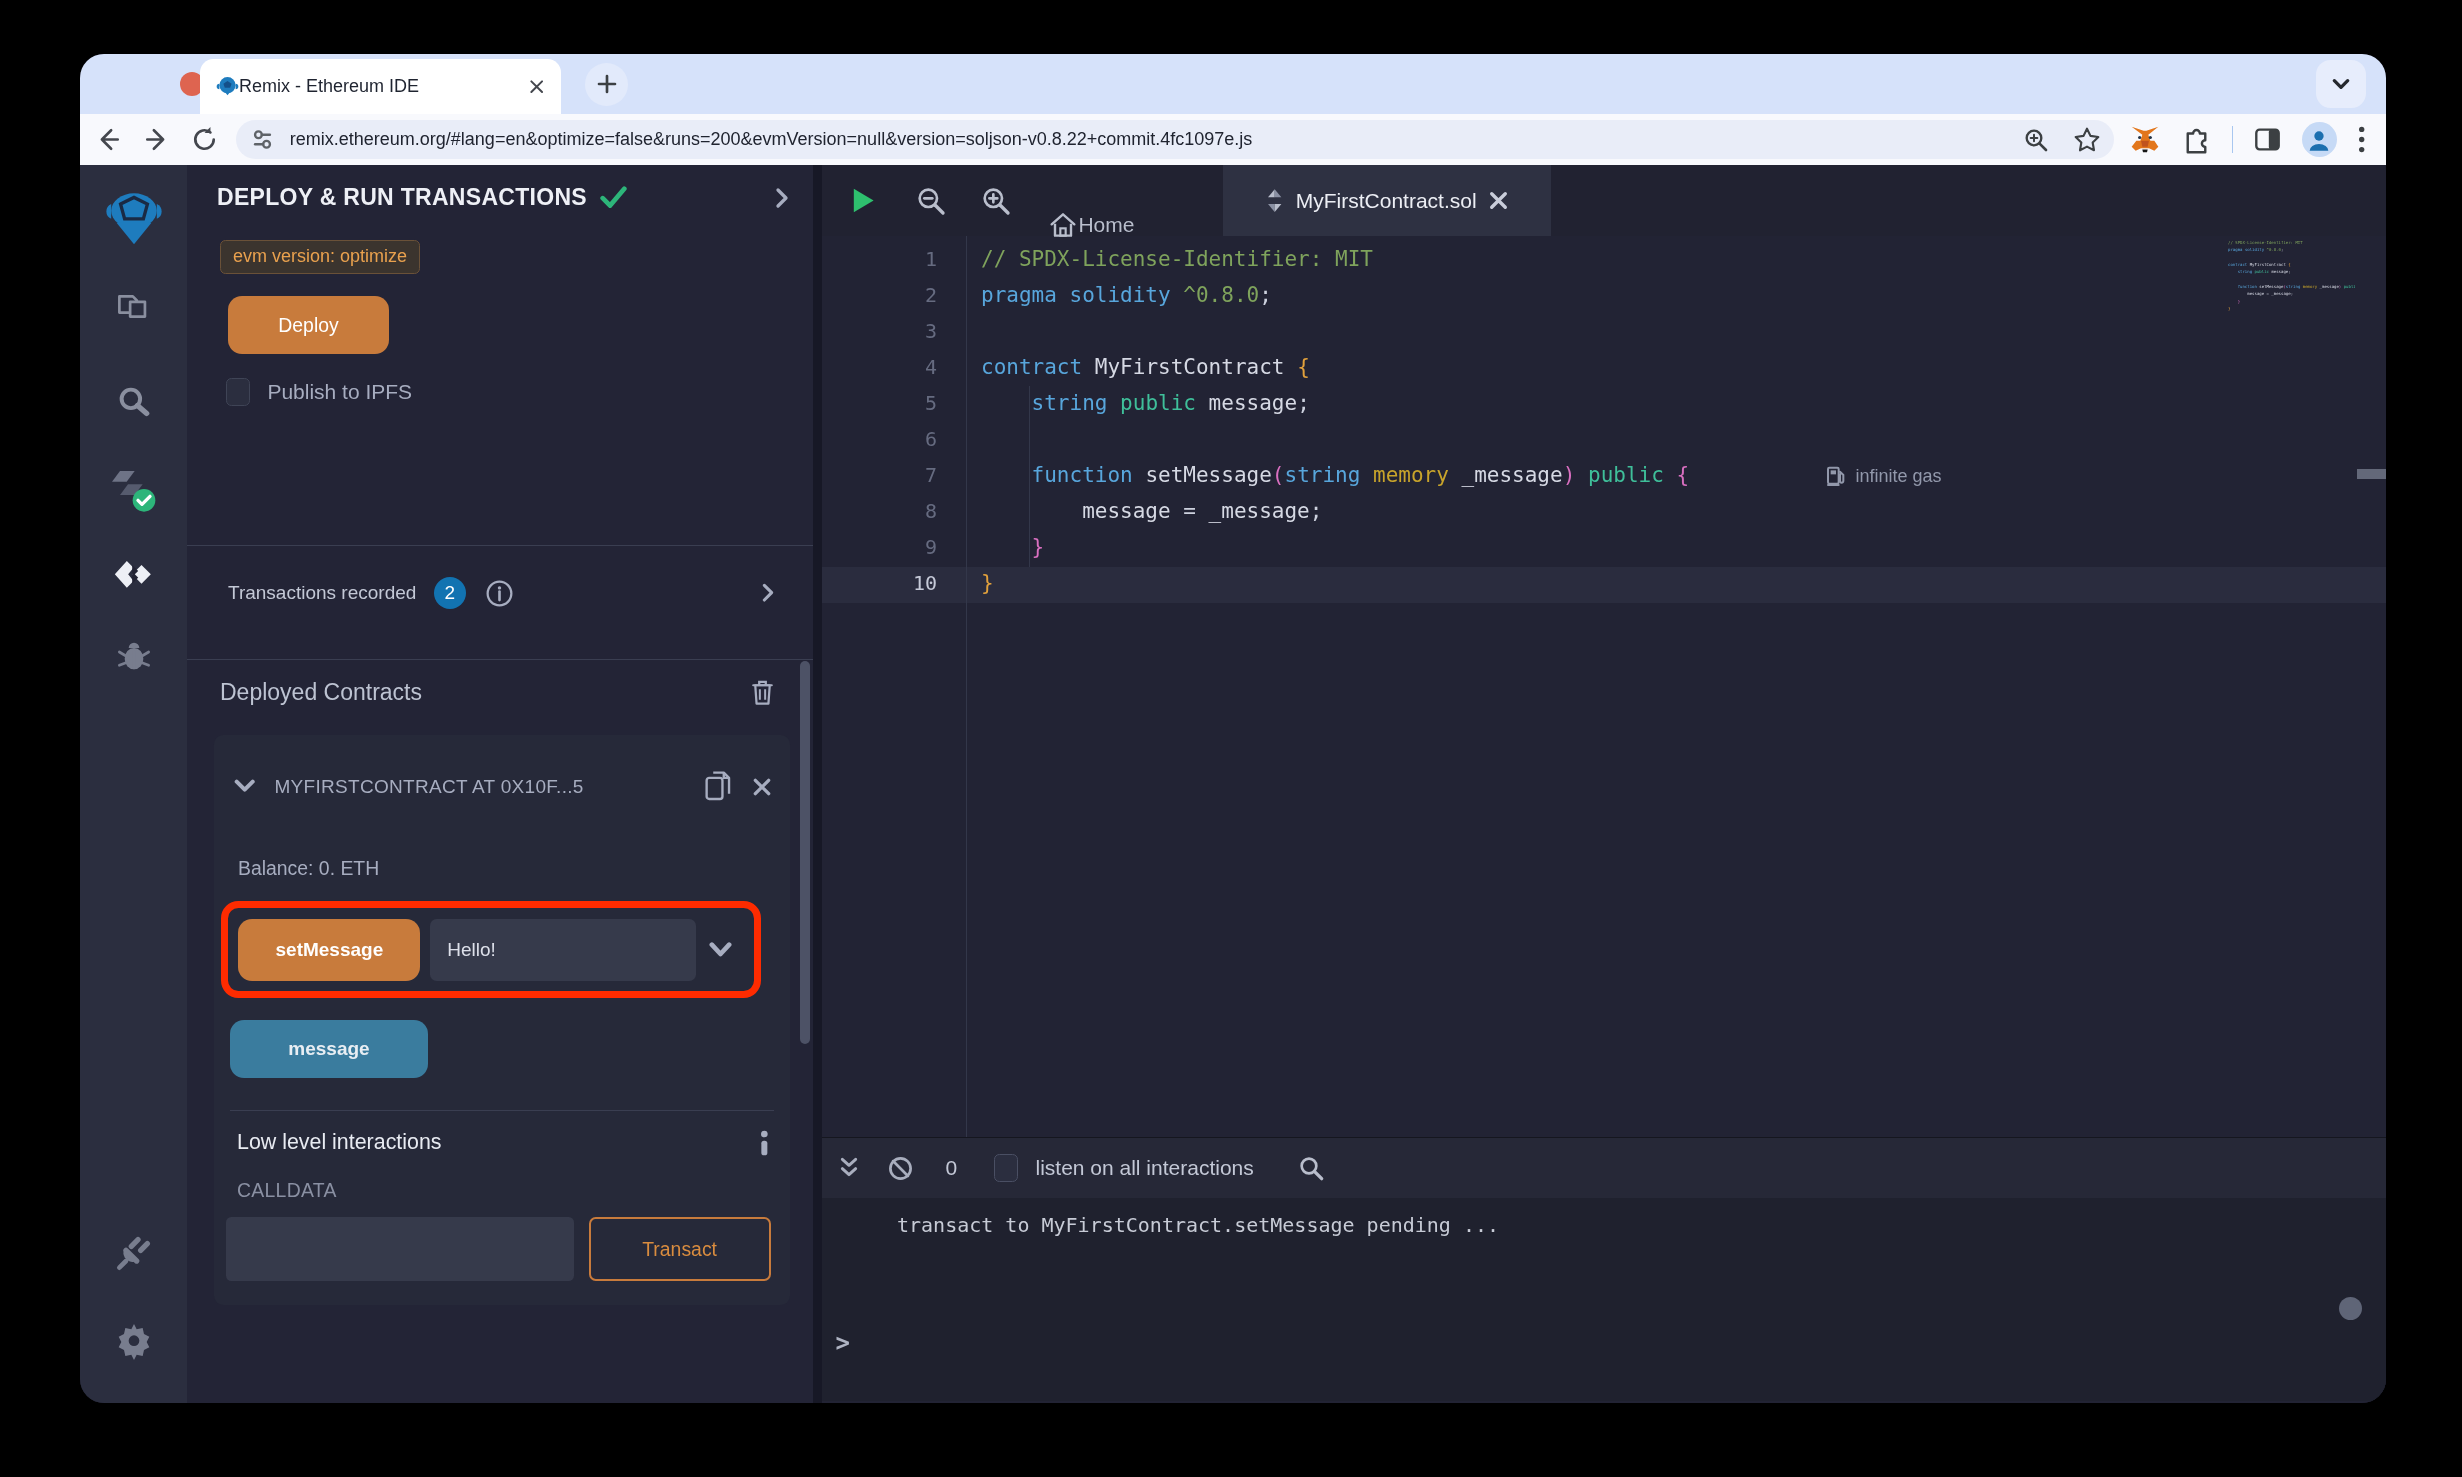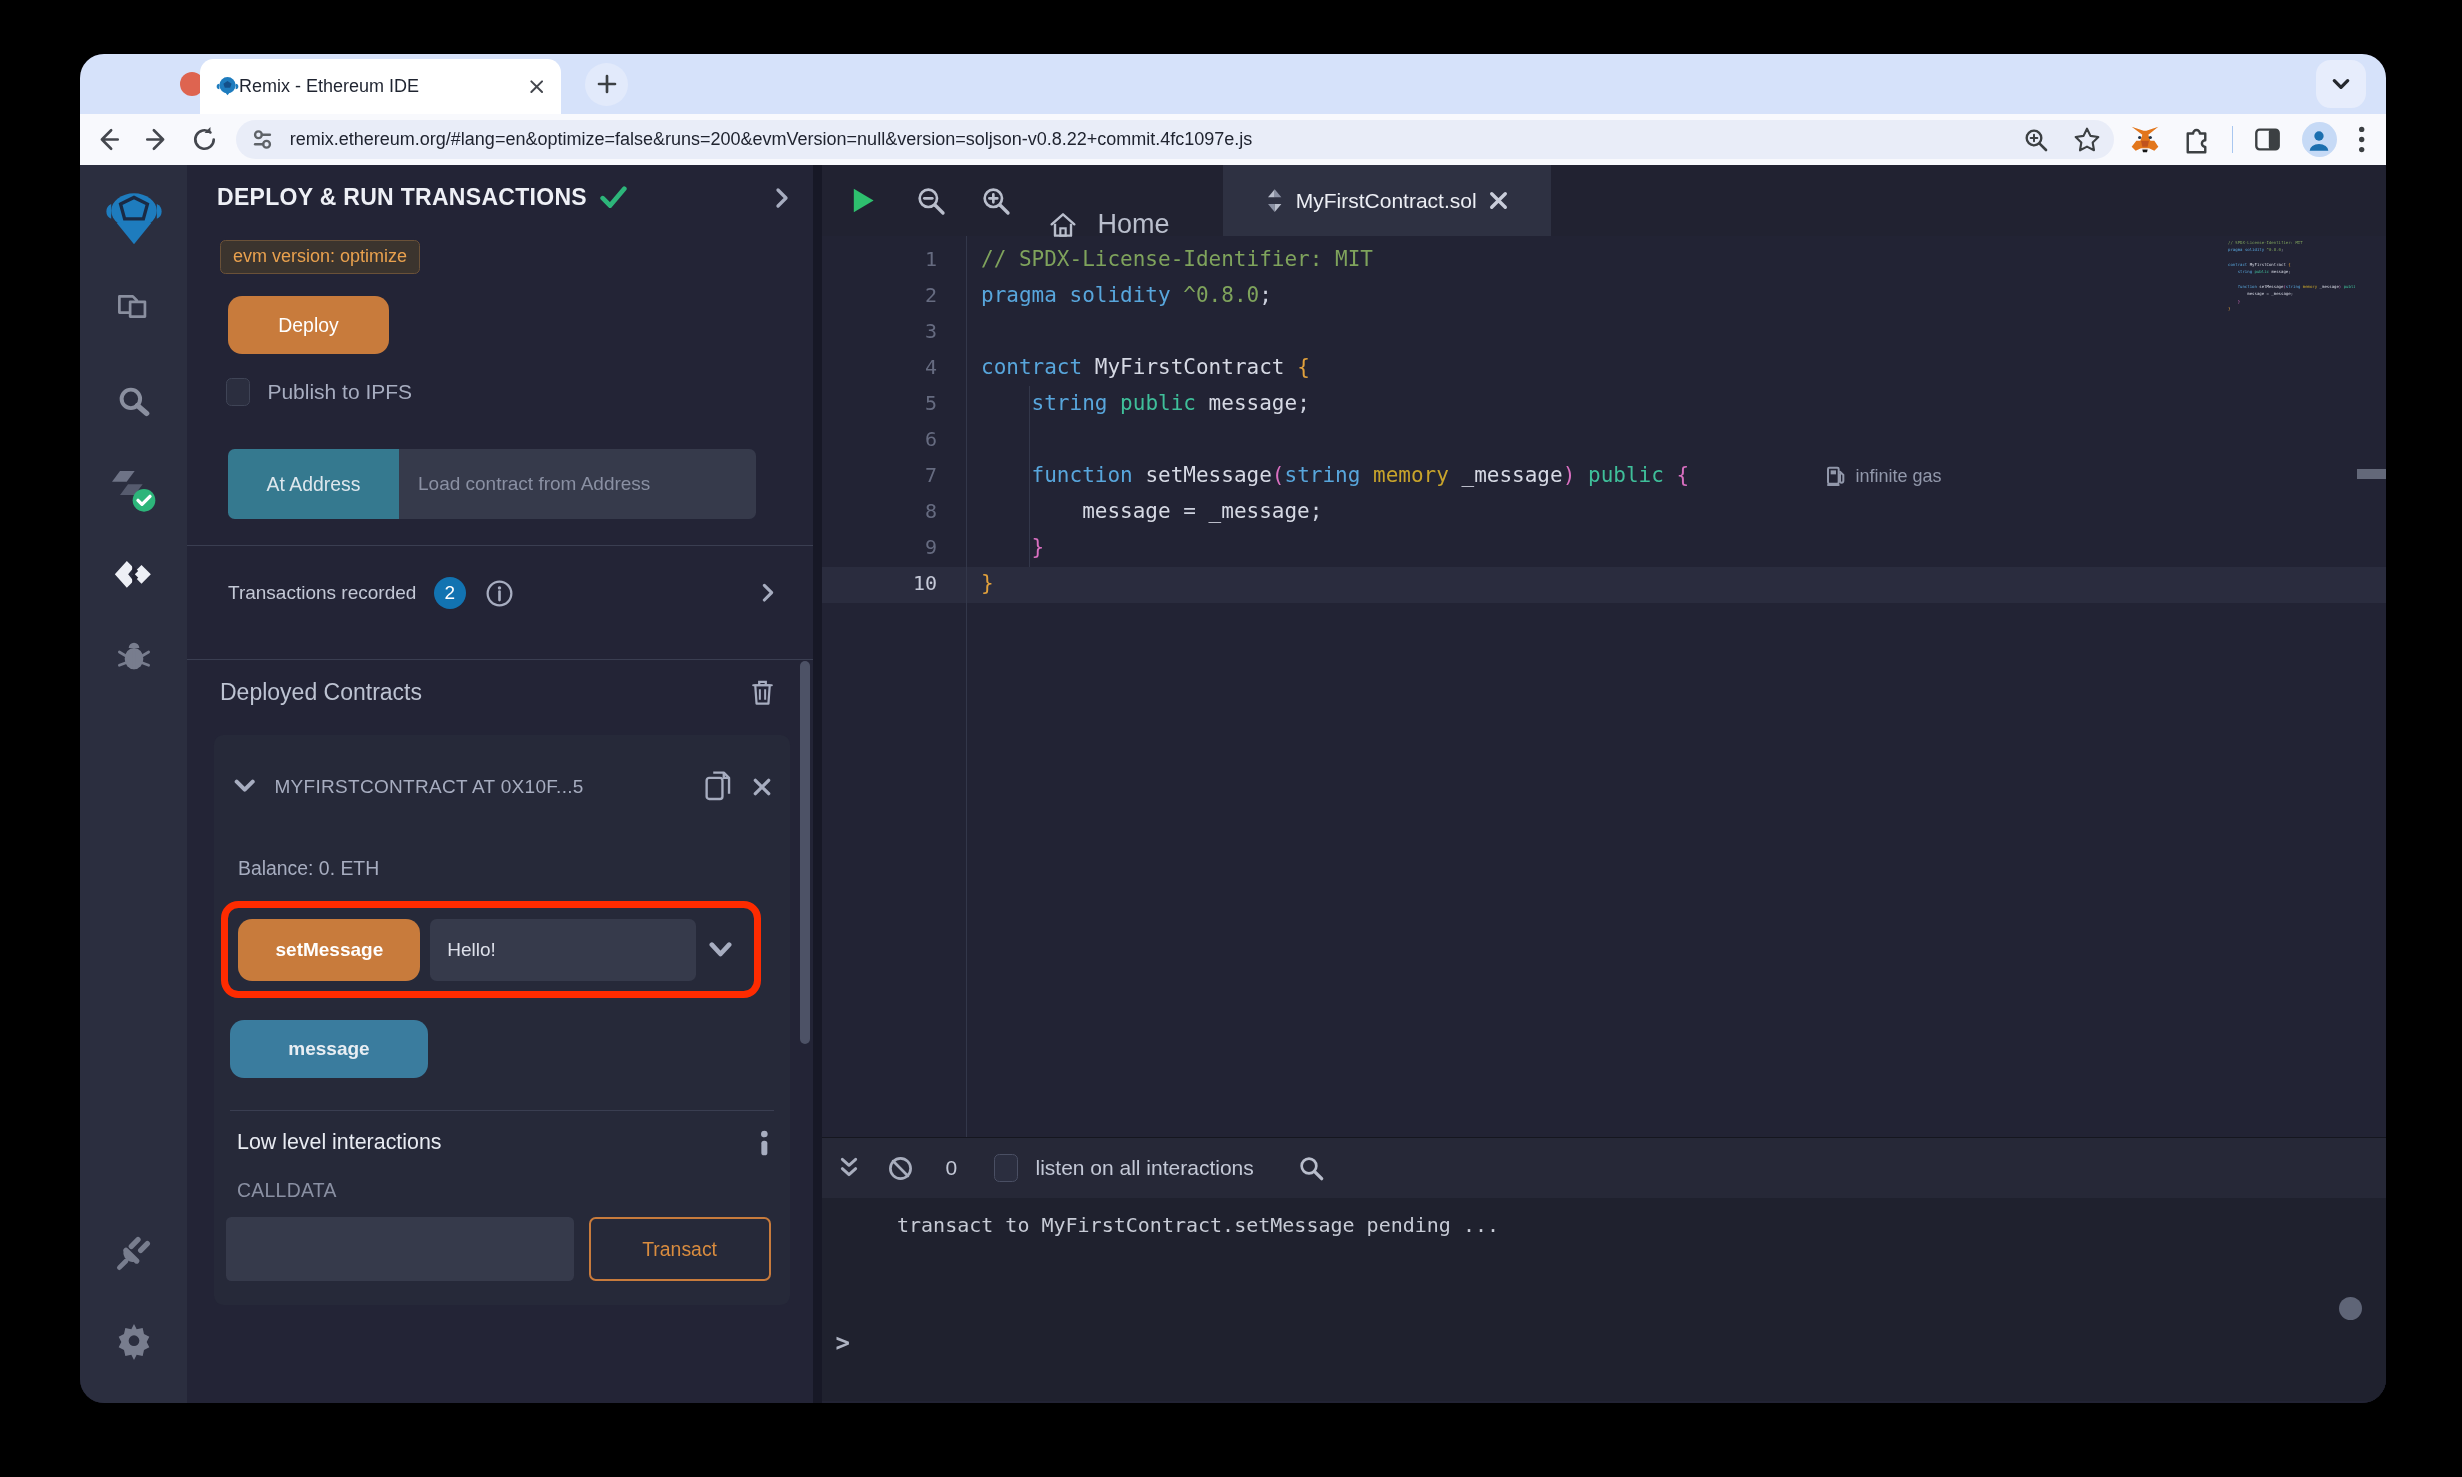--- a/index.html
+++ b/index.html
@@ -70,21 +70,21 @@
   .ll-title{font-size:21.4px;color:#E8EBF2;flex:1;}
   .calldata{position:absolute;left:23px;top:444px;font-size:19.4px;color:#8A90A3;letter-spacing:0.3px;}
   .calldata-row{position:absolute;left:12px;right:19px;top:482px;height:64px;display:flex;}
   .calldata-input{flex:1;background:#363A4B;border:none;border-radius:5.4px;color:#DDE0EA;font-size:19px;padding:0 16px;}
   .transact-btn{width:182px;margin-left:14.7px;background:transparent;border:2px solid #C87B3C;border-radius:6.7px;
                 color:#D98C3F;font-size:19.4px;}
   .p-scroll{position:absolute;right:3.3px;top:496px;width:10px;height:383px;border-radius:5.4px;background:#4D5266;}
   
   .tabbar{position:absolute;left:0;right:0;top:0;height:71px;background:#212231;display:flex;align-items:center;}
   .tb-ic{margin-left:29px;display:flex;align-items:center;}
-  .home-tab{display:flex;align-items:center;gap:20px;margin-left:37px;color:#B9BECC;font-size:27px;margin-top:48px;}
+  .home-tab{display:flex;align-items:center;gap:1px;margin-left:37px;color:#B9BECC;font-size:21px;margin-top:48px;}
   .file-tab{position:absolute;left:401px;top:0;width:328px;height:71px;background:#2E3142;
             display:flex;align-items:center;justify-content:center;gap:12px;}
   .file-tab-lbl{font-size:21px;color:#ECEEF4;}
   .code{position:absolute;left:0;right:0;top:71px;bottom:265px;font-family:"DejaVu Sans Mono",monospace;}
   .line-hl{position:absolute;left:0;right:0;top:331px;height:36px;background:#2A2C3E;}
   .gutter{position:absolute;left:0;top:5.4px;width:144px;}
   .gutter-border{position:absolute;left:144px;top:0;bottom:0;width:1.3px;background:#33374A;}
   .ln{height:36px;line-height:36px;text-align:right;padding-right:29px;font-size:20px;color:#666B80;}
   .ln.active{color:#C6CAD8;}
   .codelines{position:absolute;left:159px;top:5.4px;right:174px;}
@@ -304,24 +304,20 @@
                 <path d="M6 6l12 12L6 30" stroke="#A7ADC0" stroke-width="5" fill="none" stroke-linecap="round" stroke-linejoin="round"></path>
               </svg>
           </span>
         </div>
         <div class="evm-badge">evm version: optimize</div>
         <button class="btn deploy-btn">Deploy</button>
         <div class="publish-row">
           <span class="chk"></span>
           <span class="publish-lbl">Publish to IPFS</span>
         </div>
-        <div class="ataddr">
-          <button class="btn ataddr-btn">At Address</button>
-          <input class="ataddr-input" placeholder="Load contract from Address" style="">
-        </div>
         <div class="divider" style="top:380px;"></div>
         <div class="trans-row">
           <span class="trans-lbl">Transactions recorded</span>
           <span class="count-badge">2</span>
           <span style="margin-left:19px;">
             <svg width="29" height="29" viewBox="0 0 44 44">
                 <circle cx="22" cy="22" r="18" fill="none" stroke="#A7ADC0" stroke-width="3.4"></circle>
                 <circle cx="22" cy="13.5" r="2.6" fill="#A7ADC0"></circle>
                 <path d="M22 19v13" stroke="#A7ADC0" stroke-width="4" stroke-linecap="round"></path>
               </svg>

